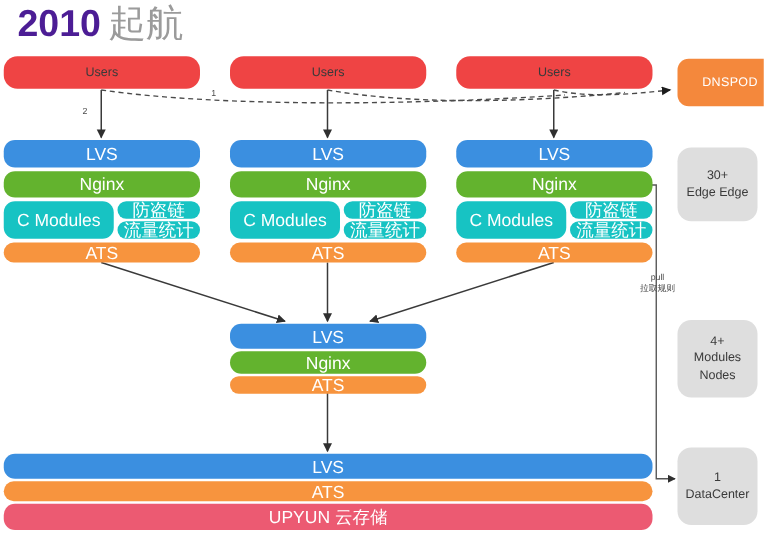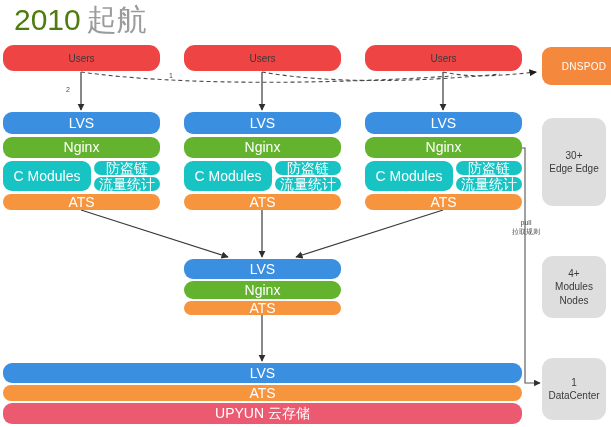--- a/index.html
+++ b/index.html
@@ -4,21 +4,21 @@
 <style>
   html,body{margin:0;padding:0;background:#ffffff;}
   body{width:611px;height:427px;position:relative;overflow:hidden;
        font-family:"Liberation Sans","DejaVu Sans",sans-serif;color:#222;}
   #canvas{position:absolute;left:0;top:0;width:611px;height:427px;}
 
   .abs{position:absolute;box-sizing:border-box;}
 
   
   .title{left:14px;top:2px;font-size:30px;line-height:36px;letter-spacing:0px;white-space:nowrap;}
-  .title .year{color:#4d7c0f;font-weight:400;}
+  .title .year{color:#4c1d95;font-weight:700;}
   .title .cn{color:#9b9b9b;font-weight:400;padding-left:6px;margin-top:11px;}
 
   
   .bar{display:flex;align-items:center;justify-content:center;
        border-radius:9px;font-size:14px;color:#ffffff;
        text-align:center;line-height:1.05;white-space:nowrap;}
 
   .users{background:#ef4444;color:#3a3a3a;border-radius:11px;font-size:10px;
          display:flex;align-items:center;justify-content:center;}
 
@@ -166,21 +166,21 @@
   <div class="abs bar c-lvs" style="left:3px;top:363px;width:519px;height:20px;">
     <span>LVS</span>
   </div>
   <div class="abs bar c-ats" style="left:3px;top:385px;width:519px;height:16px;">
     <span>ATS</span>
   </div>
   <div class="abs bar c-store" style="left:3px;top:403px;width:519px;height:21px;align-items:center;">
     <span>UPYUN 云存储</span>
   </div>
 
-  <div class="abs panel" style="left:542px;top:118px;width:64px;height:88px;">
+  <div class="abs panel" style="left:542px;top:118px;width:64px;height:59px;">
     <div>
       <div>30+</div>
       <div>Edge Edge</div>
     </div>
   </div>
 
   <div class="abs panel" style="left:542px;top:256px;width:64px;height:62px;">
     <div>
       <div>4+</div>
       <div>Modules Nodes</div>

